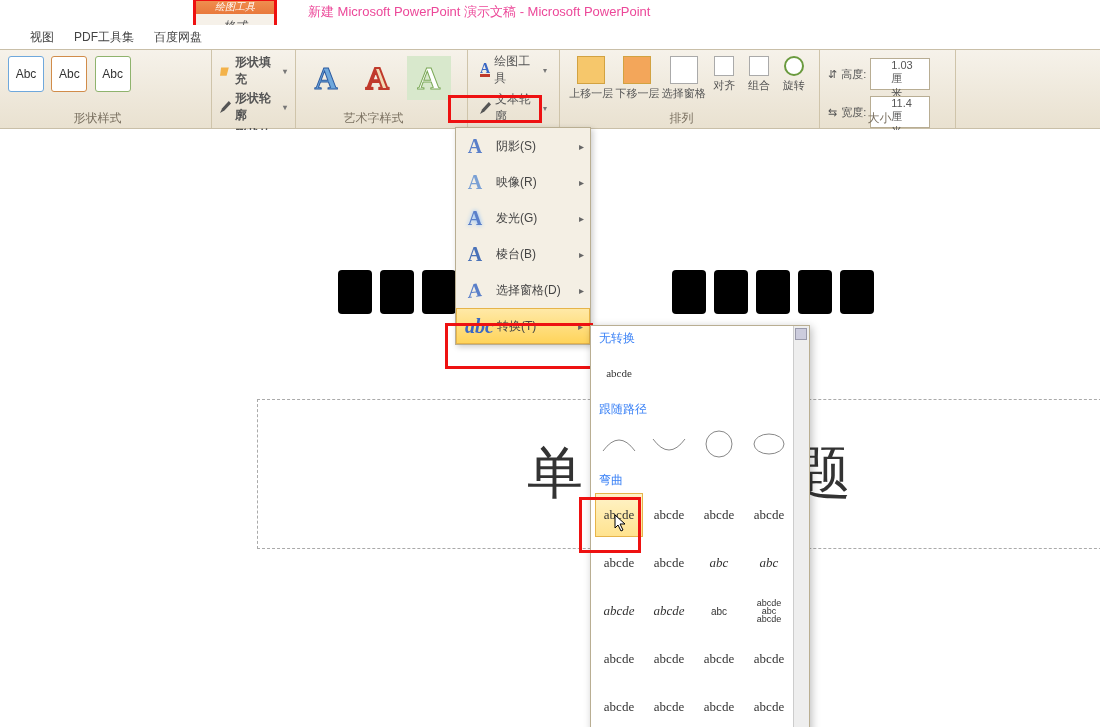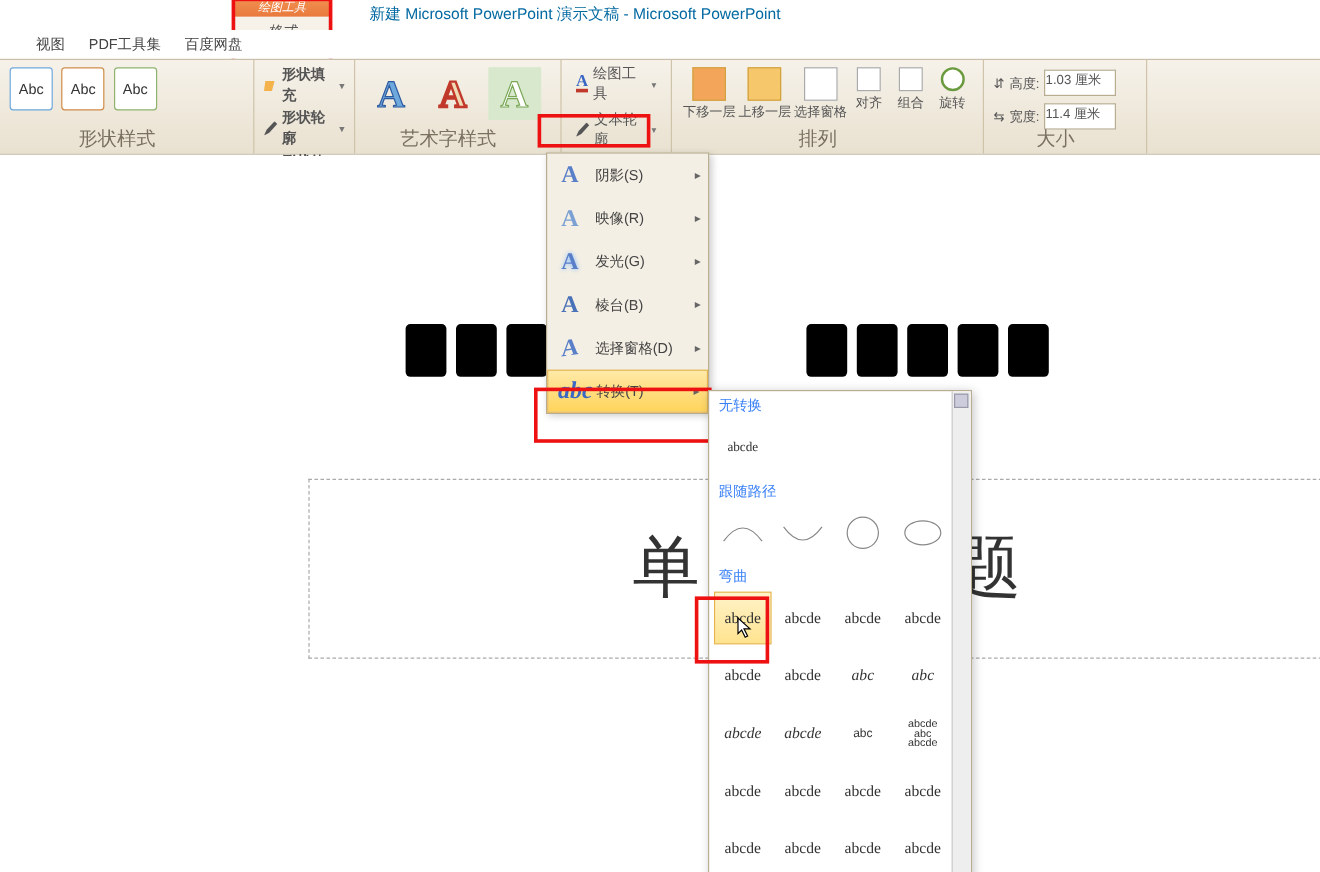--- a/index.html
+++ b/index.html
@@ -1,37 +1,37 @@
 <!DOCTYPE html>
 <html><head>
 <meta charset="utf-8">
 <style>
   * { box-sizing: border-box; font-family: "Microsoft YaHei", Tahoma, sans-serif; }
   body { margin:0; width:1100px; height:727px; background:#fff; overflow:hidden; font-size:12px; }
   .titlebar { height:25px; background:#fff; display:flex; align-items:center; }
-  .titletext { position:absolute; left:308px; top:3px; font-size:13px; color:#0369a1; }
+  .titletext { position:absolute; left:308px; top:3px; font-size:13px; color:#ec4899; }
   .context-tab-wrap { position:absolute; left:195px; top:0; width:80px; height:25px;font-style:italic; }
   .context-tab-top { height:14px; background:linear-gradient(#f08f50,#e9793c); color:#fff; text-align:center; font-size:10px; line-height:14px; }
   .context-tab-bot { height:24px; background:#f6f1e9; text-align:center; font-size:12px; line-height:24px; color:#555; border-left:1px solid #ccc; border-right:1px solid #ccc; }
   .red-box1 { position:absolute; left:193px; top:-2px; width:84px; height:72px; border:3px solid #e11; pointer-events:none; }
   .tabs { position:absolute; left:0; top:25px; height:24px; display:flex; align-items:center; gap:4px; padding-left:22px; background:#fff; width:100%; }
   .tab { padding:0 8px; color:#444; font-size:12px; cursor:pointer; }
   .ribbon { position:absolute; top:49px; left:0; right:0; height:80px; background:linear-gradient(#f6f2ea,#e9e1d0); border-top:1px solid #c9bfa8; border-bottom:1px solid #c9bfa8; display:flex; }
   .group { border-right:1px solid #cfc4aa; padding:2px 8px 0 8px; position:relative; }
-  .group-label { position:absolute; bottom:1px; left:0; right:16px; text-align:center; font-size:16px; color:#7a7060; }
+  .group-label { position:absolute; bottom:1px; left:0; right:16px; text-align:center; font-size:12px; color:#7a7060; }
   .abc-box { width:36px; height:36px; border:1px solid; border-radius:3px; display:inline-flex; align-items:center; justify-content:center; font-size:12px; margin:4px 4px 0 0; background:#fff; }
   .shape-fill-row { display:flex; align-items:center; gap:4px; color:#555; font-size:12px; margin:2px 0; cursor:pointer;font-weight:bold; }
   .bucket-ico { width:12px; height:12px; background:#f3b24a; display:inline-block; clip-path: polygon(10% 20%,80% 20%,60% 90%,0% 90%); }
   .pen-ico { width:12px; height:12px; display:inline-block; background:#555; clip-path: polygon(0 100%,20% 60%,80% 0,100% 20%,40% 80%); }
   .fx-ico { width:12px; height:12px; display:inline-block; border:1px solid #888; border-radius:2px; background:linear-gradient(#fff,#ccc); }
   .bigA { width:44px; height:44px; display:inline-flex; align-items:center; justify-content:center; font-size:32px; font-weight:bold; font-family:"Times New Roman",serif; margin:4px 4px 0 0; border:1px solid transparent; }
   .arrange-btn { display:flex; flex-direction:column; align-items:center; width:48px; font-size:11px; color:#555; cursor:pointer; padding-top:4px; }
   .arr-ico { width:28px; height:28px; background:#f6c76b; border:1px solid #d2a241; margin-bottom:2px; }
   .size-row { display:flex; align-items:center; gap:4px; font-size:11px; color:#555; margin:6px 0; }
-  .size-input { width:60px; height:22px; border:1px solid #b8ad93; background:#fff; text-align:left; padding:0 0; font-size:11px; }
+  .size-input { width:60px; height:32px; border:1px solid #b8ad93; background:#fff; text-align:left; padding:0 20px; font-size:11px; }
   .text-menu-stack { display:flex; flex-direction:column; gap:2px; font-size:12px; color:#555; }
   .tm-row { display:flex; align-items:center; gap:4px; cursor:pointer; padding:1px 4px; }
   .tm-row.active { background:linear-gradient(#ffe9a7,#ffd45b); border:1px solid #e6b44a; border-radius:3px; padding:0 3px; font-weight:bold; }
   .a-ico { font-family:"Times New Roman"; font-weight:bold; font-size:14px; color:#3a67c4; }
   .drop { font-size:8px; color:#777; }
   .red-box2 { position:absolute; left:448px; top:95px; width:94px; height:28px; border:3px solid #e11; pointer-events:none; }
   .red-box3 { position:absolute; left:445px; top:323px; width:148px; height:46px; border:3px solid #e11; pointer-events:none; }
   .red-box4 { position:absolute; left:579px; top:497px; width:62px; height:56px; border:3px solid #e11; pointer-events:none; }
   .workarea { position:absolute; top:130px; left:0; right:0; bottom:0; background:#fff; }
   .slide-area { position:absolute; left:82px; top:10px; right:0; bottom:0; }
@@ -126,26 +126,26 @@
       <div class="tm-row active">
           <span class="a-ico">A</span>
           <span>文本效果</span>
           <span class="drop">▾</span>
         </div>
     </div>
   </div>
 
   <div class="group" style="width:260px;display:flex;gap:0">
     <div class="arrange-btn">
+        <div class="arr-ico" style="background:#f6c76b"></div>
+        <span>上移一层</span>
+      </div>
+    <div class="arrange-btn">
         <div class="arr-ico" style="background:#f3a65a"></div>
         <span>下移一层</span>
-      </div>
-    <div class="arrange-btn">
-        <div class="arr-ico" style="background:#f6c76b"></div>
-        <span>上移一层</span>
       </div>
     <div class="arrange-btn">
         <div class="arr-ico" style="background:#fff;border:1px solid #aaa"></div>
         <span>选择窗格</span>
       </div>
     <div class="arrange-btn" style="width:36px">
         <div class="arr-ico" style="width:20px;height:20px;background:#fff;border:1px solid #aaa"></div>
         <span>对齐</span>
       </div>
     <div class="arrange-btn" style="width:36px">

